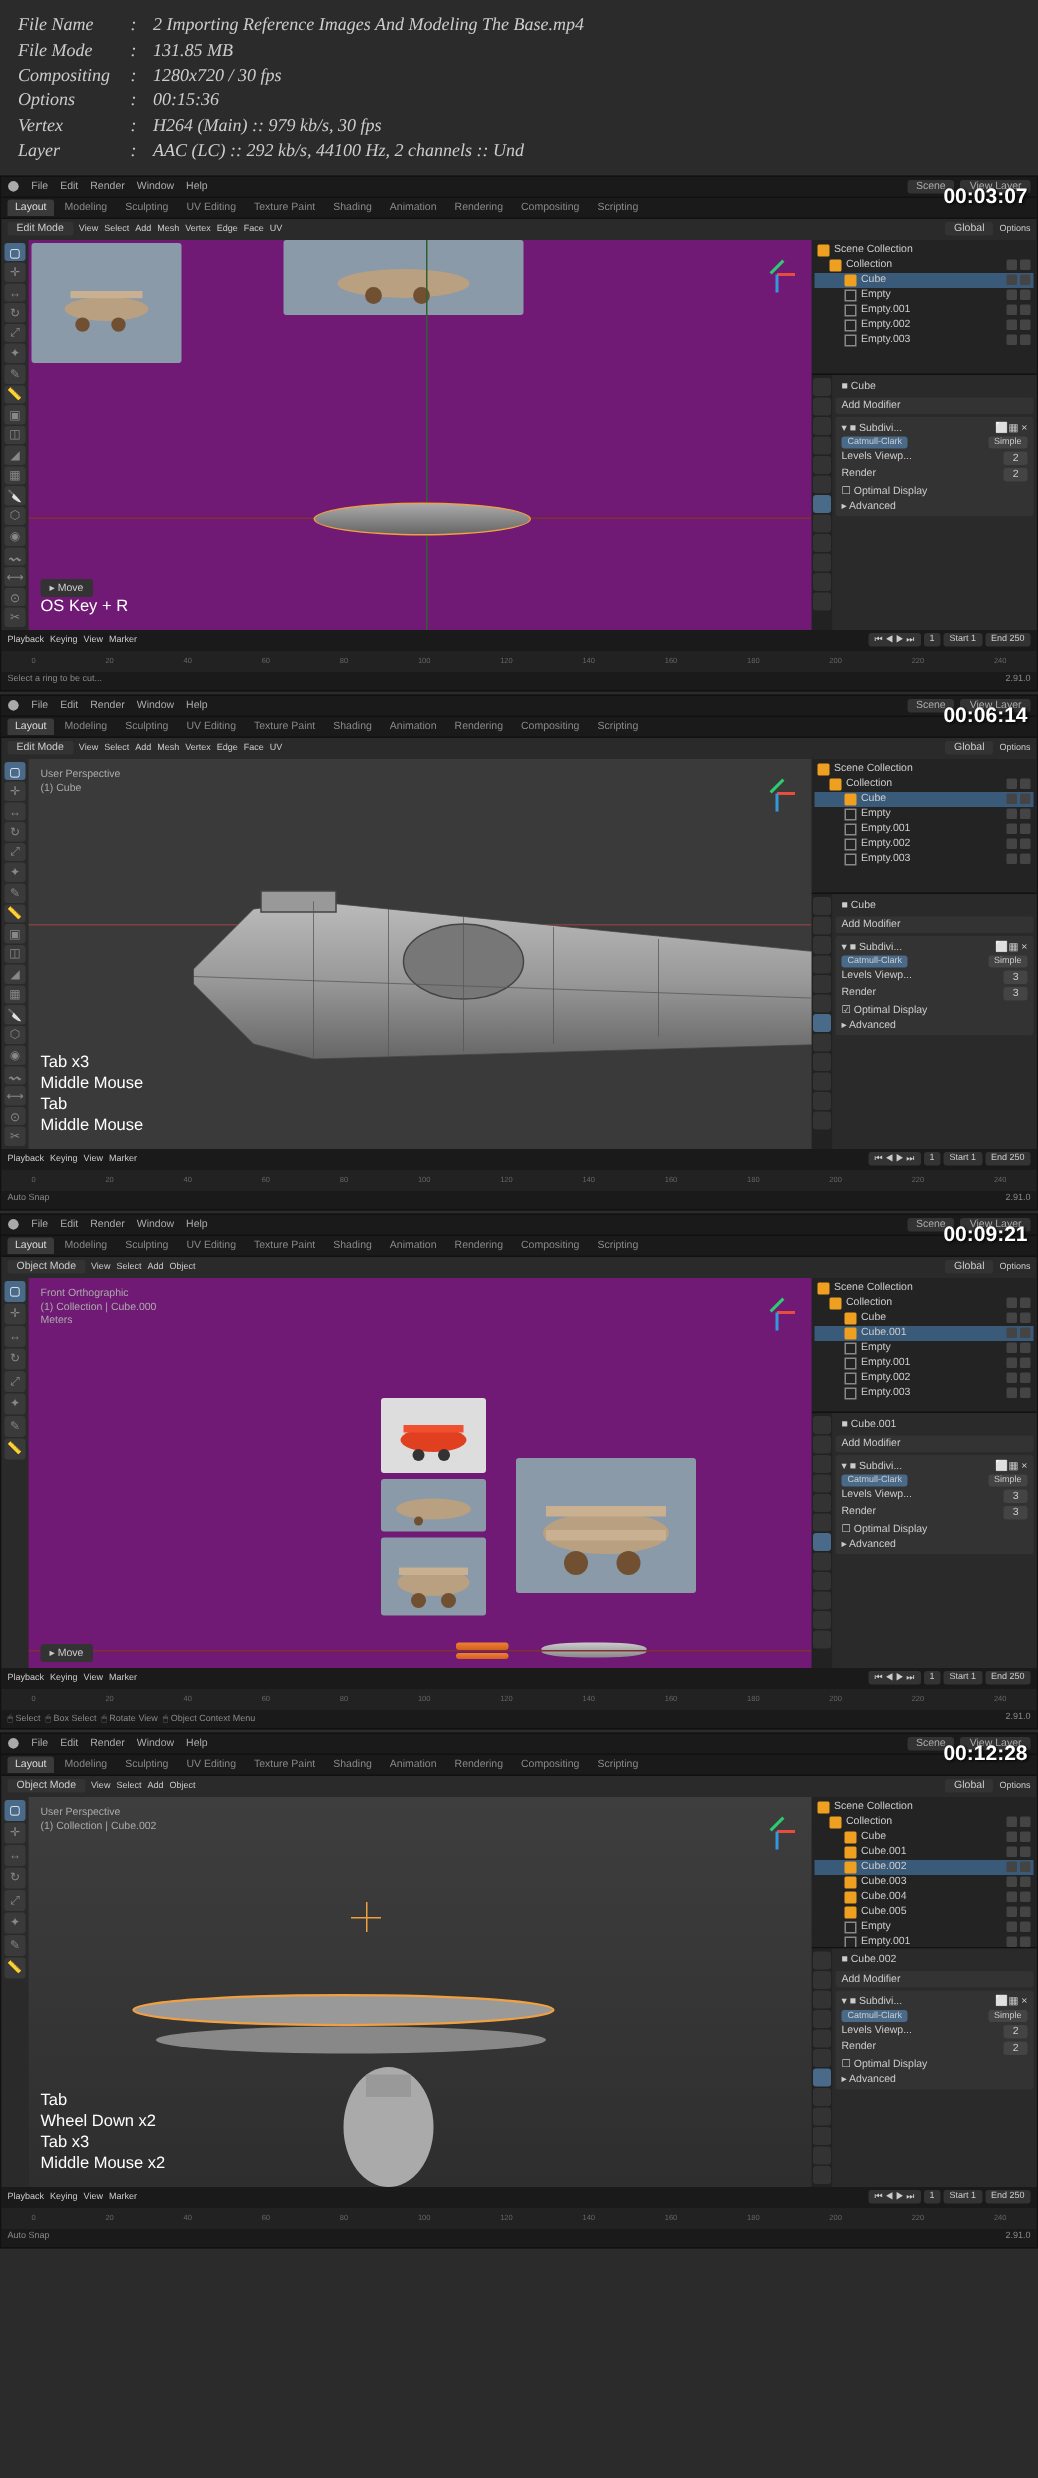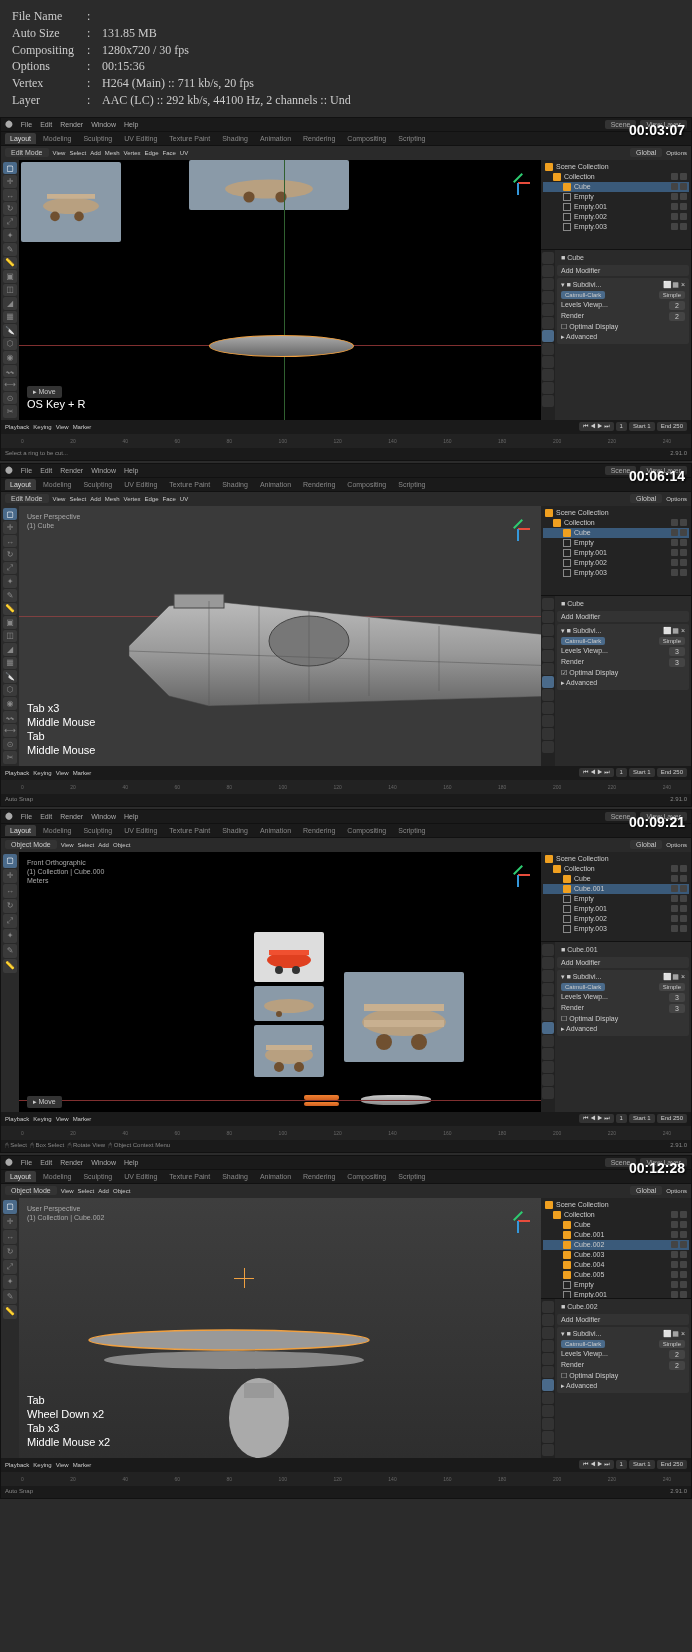--- a/index.html
+++ b/index.html
@@ -1,35 +1,35 @@
 <!DOCTYPE html>
 <html><head>
 <meta charset="utf-8">
 <style>
 * { margin: 0; padding: 0; box-sizing: border-box; }
 body { background: #2b2b2b; font-family: Arial, sans-serif; font-size: 9px; color: #ccc; width: 692px; }
-.metadata { padding: 8px 12px; font-family: 'Times New Roman', serif; font-size: 12px; line-height: 1.4; }
+.metadata { padding: 8px 12px; font-style: italic; font-family: 'Times New Roman', serif; font-size: 12px; line-height: 1.4; }
 .metadata div { display: flex; }
 .metadata .label { width: 75px; }
 .metadata .colon { width: 15px; }
 .frame { background: #232323; border: 1px solid #111; margin-bottom: 2px; position: relative; }
 .timestamp { position: absolute; top: 4px; right: 6px; font-size: 14px; font-weight: bold; color: #fff; z-index: 100; font-family: Arial; text-shadow: 1px 1px 2px #000; }
 .topbar { background: #1a1a1a; height: 14px; display: flex; align-items: center; padding: 0 4px; font-size: 7px; gap: 8px; border-bottom: 1px solid #111; }
 .topbar span { color: #aaa; }
 .topbar-right { margin-left: auto; display: flex; gap: 4px; align-items: center; }
 .scene-box { background: #333; padding: 1px 6px; border-radius: 2px; font-size: 7px; }
 .workspace-tabs { background: #1a1a1a; height: 14px; display: flex; align-items: center; padding: 0 4px; font-size: 7px; gap: 2px; border-bottom: 1px solid #111; }
 .workspace-tabs .tab { padding: 2px 5px; color: #888; border-radius: 2px 2px 0 0; }
 .workspace-tabs .tab.active { background: #3a3a3a; color: #ddd; }
 .toolbar { background: #2a2a2a; height: 14px; display: flex; align-items: center; padding: 0 4px; font-size: 6px; gap: 4px; }
 .main-area { display: flex; height: 260px; }
 .left-tools { width: 18px; background: #2a2a2a; display: flex; flex-direction: column; gap: 1px; padding: 2px; }
 .tool-icon { width: 14px; height: 14px; background: #3a3a3a; border-radius: 2px; display: flex; align-items: center; justify-content: center; font-size: 8px; color: #888; }
 .tool-icon.active { background: #4a6a8a; color: #fff; }
-.viewport { flex: 1; background: #000000; position: relative; overflow: hidden; }
+.viewport { flex: 1; background: #701a75; position: relative; overflow: hidden; }
 .viewport-label { position: absolute; top: 6px; left: 8px; font-size: 7px; color: #aaa; line-height: 1.3; }
 .viewport-gizmo { position: absolute; top: 8px; right: 8px; width: 30px; height: 30px; }
 .gizmo-x { position: absolute; width: 12px; height: 2px; background: #e74c3c; top: 14px; left: 15px; }
 .gizmo-y { position: absolute; width: 2px; height: 12px; background: #3498db; top: 15px; left: 14px; }
 .gizmo-z { position: absolute; width: 2px; height: 12px; background: #2ecc71; top: 4px; left: 14px; transform: rotate(45deg); }
 .keyhint { position: absolute; bottom: 8px; left: 8px; font-size: 11px; color: #fff; line-height: 1.3; }
 .right-panel { width: 150px; background: #2a2a2a; display: flex; flex-direction: column; }
 .outliner { height: 90px; background: #232323; border-bottom: 1px solid #111; font-size: 7px; padding: 2px; overflow: hidden; }
 .outliner-row { display: flex; align-items: center; padding: 1px 2px; gap: 3px; }
 .outliner-row.selected { background: #3a5a7a; }
@@ -66,40 +66,41 @@
 .prop-content { display: flex; flex: 1; }
 .prop-main { flex: 1; }
 </style>
 </head>
 <body>
 
 <div class="metadata">
   <div>
       <span class="label">File Name</span>
       <span class="colon">:</span>
+      <span>2 Importing Reference Images And Modeling The Base.mp4</span>
     </div>
   <div>
-      <span class="label">Auto Size</span>
+      <span class="label">File Mode</span>
       <span class="colon">:</span>
       <span>131.85 MB</span>
     </div>
   <div>
       <span class="label">Compositing</span>
       <span class="colon">:</span>
       <span>1280x720 / 30 fps</span>
     </div>
   <div>
       <span class="label">Options</span>
       <span class="colon">:</span>
       <span>00:15:36</span>
     </div>
   <div>
       <span class="label">Vertex</span>
       <span class="colon">:</span>
-      <span>H264 (Main) :: 711 kb/s, 20 fps</span>
+      <span>H264 (Main) :: 979 kb/s, 30 fps</span>
     </div>
   <div>
       <span class="label">Layer</span>
       <span class="colon">:</span>
       <span>AAC (LC) :: 292 kb/s, 44100 Hz, 2 channels :: Und</span>
     </div>
 </div>
 
 <div class="frame">
   <div class="timestamp">00:03:07</div>

